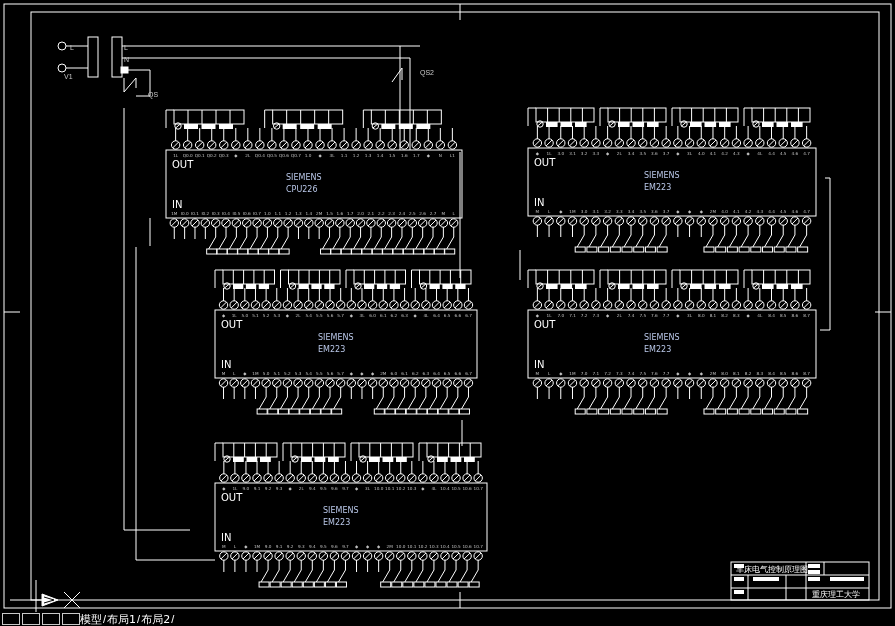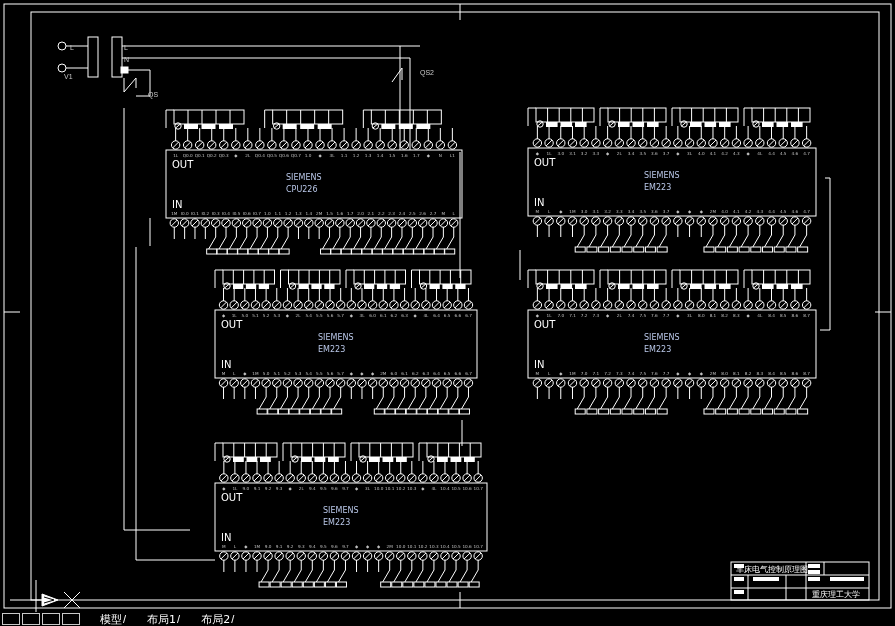--- a/index.html
+++ b/index.html
@@ -4,21 +4,21 @@
 <style>
   html,body{margin:0;padding:0;background:#000;}
   body{width:895px;height:626px;overflow:hidden;
        font-family:"Liberation Sans",sans-serif;color:#fff;}
   #stage{position:relative;width:895px;height:566px;background:#000;}
   .abs{position:absolute;}
   svg{display:block;}
   #tabbar{position:absolute;left:0;top:612px;width:895px;height:14px;
           background:#000;display:flex;align-items:center;overflow:hidden;}
   .tabcell{height:10px;border:1px solid #c8c8c8;margin-left:2px;width:16px;background:#000;}
-  .tabtxt{font-size:11px;color:#fff;margin-left:20px;white-space:nowrap;
+  .tabtxt{font-size:11px;color:#fff;margin-left:0;white-space:nowrap;
           font-family:"DejaVu Sans",sans-serif;}
   .tabsep{color:#fff;font-size:11px;margin:0 1px;}
 </style>
 </head>
 <body>
 
 <div id="stage">
 
   <svg class="abs" style="left:0;top:0" width="895" height="612">
 

